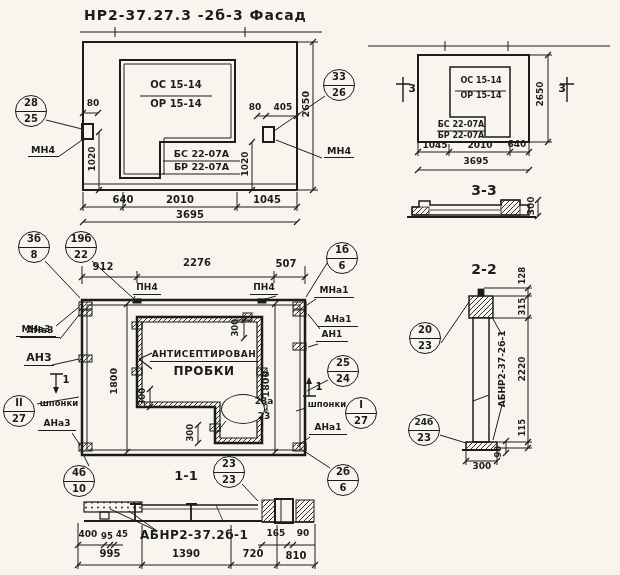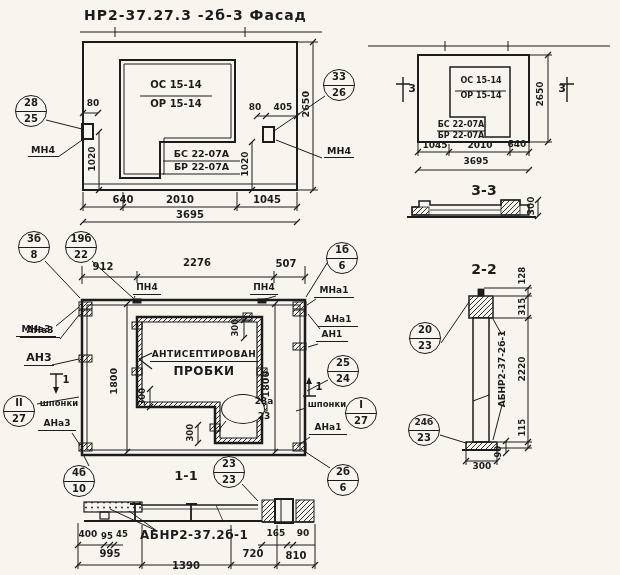--- a/index.html
+++ b/index.html
@@ -214,21 +214,21 @@
 <span class="t r" style="left:176px;top:428px;width:30px;font-size:8.5px">300</span>
 
 <span class="t" style="left:166px;top:469px;width:40px;font-size:13px">1-1</span>
 <span class="t" style="left:140px;top:529px;width:100px;font-size:12px;letter-spacing:0.5px">АБНР2-37.2б-1</span>
 <span class="t" style="left:76px;top:530px;width:24px;font-size:9px">400</span>
 <span class="t" style="left:99px;top:532px;width:16px;font-size:8.5px">95</span>
 <span class="t" style="left:113px;top:530px;width:18px;font-size:8.5px">45</span>
 <span class="t" style="left:264px;top:529px;width:24px;font-size:9px">165</span>
 <span class="t" style="left:294px;top:529px;width:18px;font-size:9px">90</span>
 <span class="t" style="left:92px;top:548px;width:36px">995</span>
-<span class="t" style="left:162px;top:560px;width:48px">1390</span>
+<span class="t" style="left:162px;top:548px;width:48px">1390</span>
 <span class="t" style="left:232px;top:548px;width:42px">720</span>
 <span class="t" style="left:277px;top:550px;width:38px">810</span>
 
 <span class="t" style="left:464px;top:262px;width:40px;font-size:14px">2-2</span>
 <span class="t r" style="left:458px;top:364px;width:90px;font-size:9px">АБНР2-37-2б-1</span>
 <span class="t r" style="left:508px;top:271px;width:30px;font-size:8.5px">128</span>
 <span class="t r" style="left:508px;top:302px;width:30px;font-size:8.5px">315</span>
 <span class="t r" style="left:508px;top:364px;width:30px;font-size:9px">2220</span>
 <span class="t r" style="left:508px;top:423px;width:30px;font-size:8.5px">115</span>
 <span class="t r" style="left:484px;top:447px;width:30px;font-size:8.5px">90</span>

